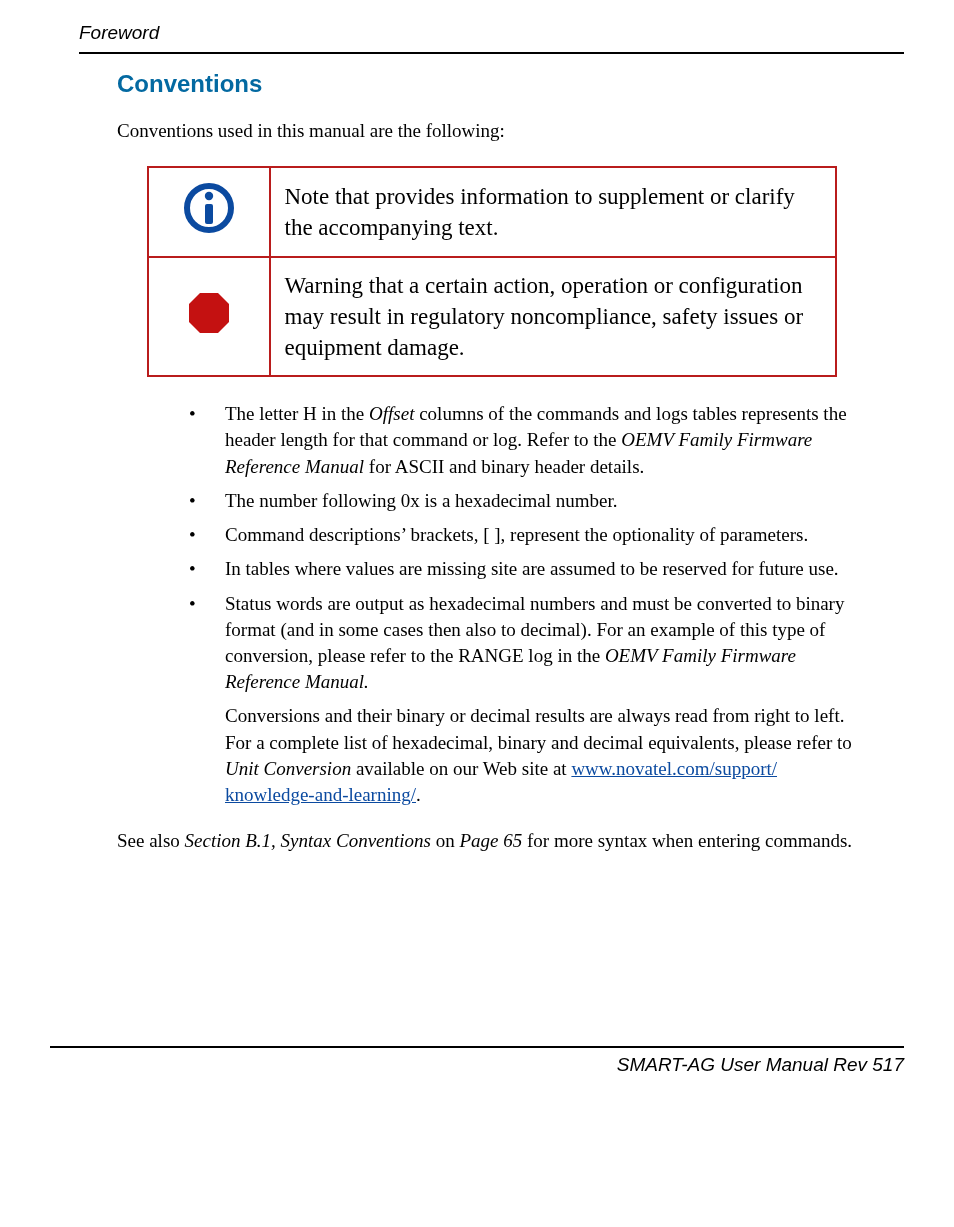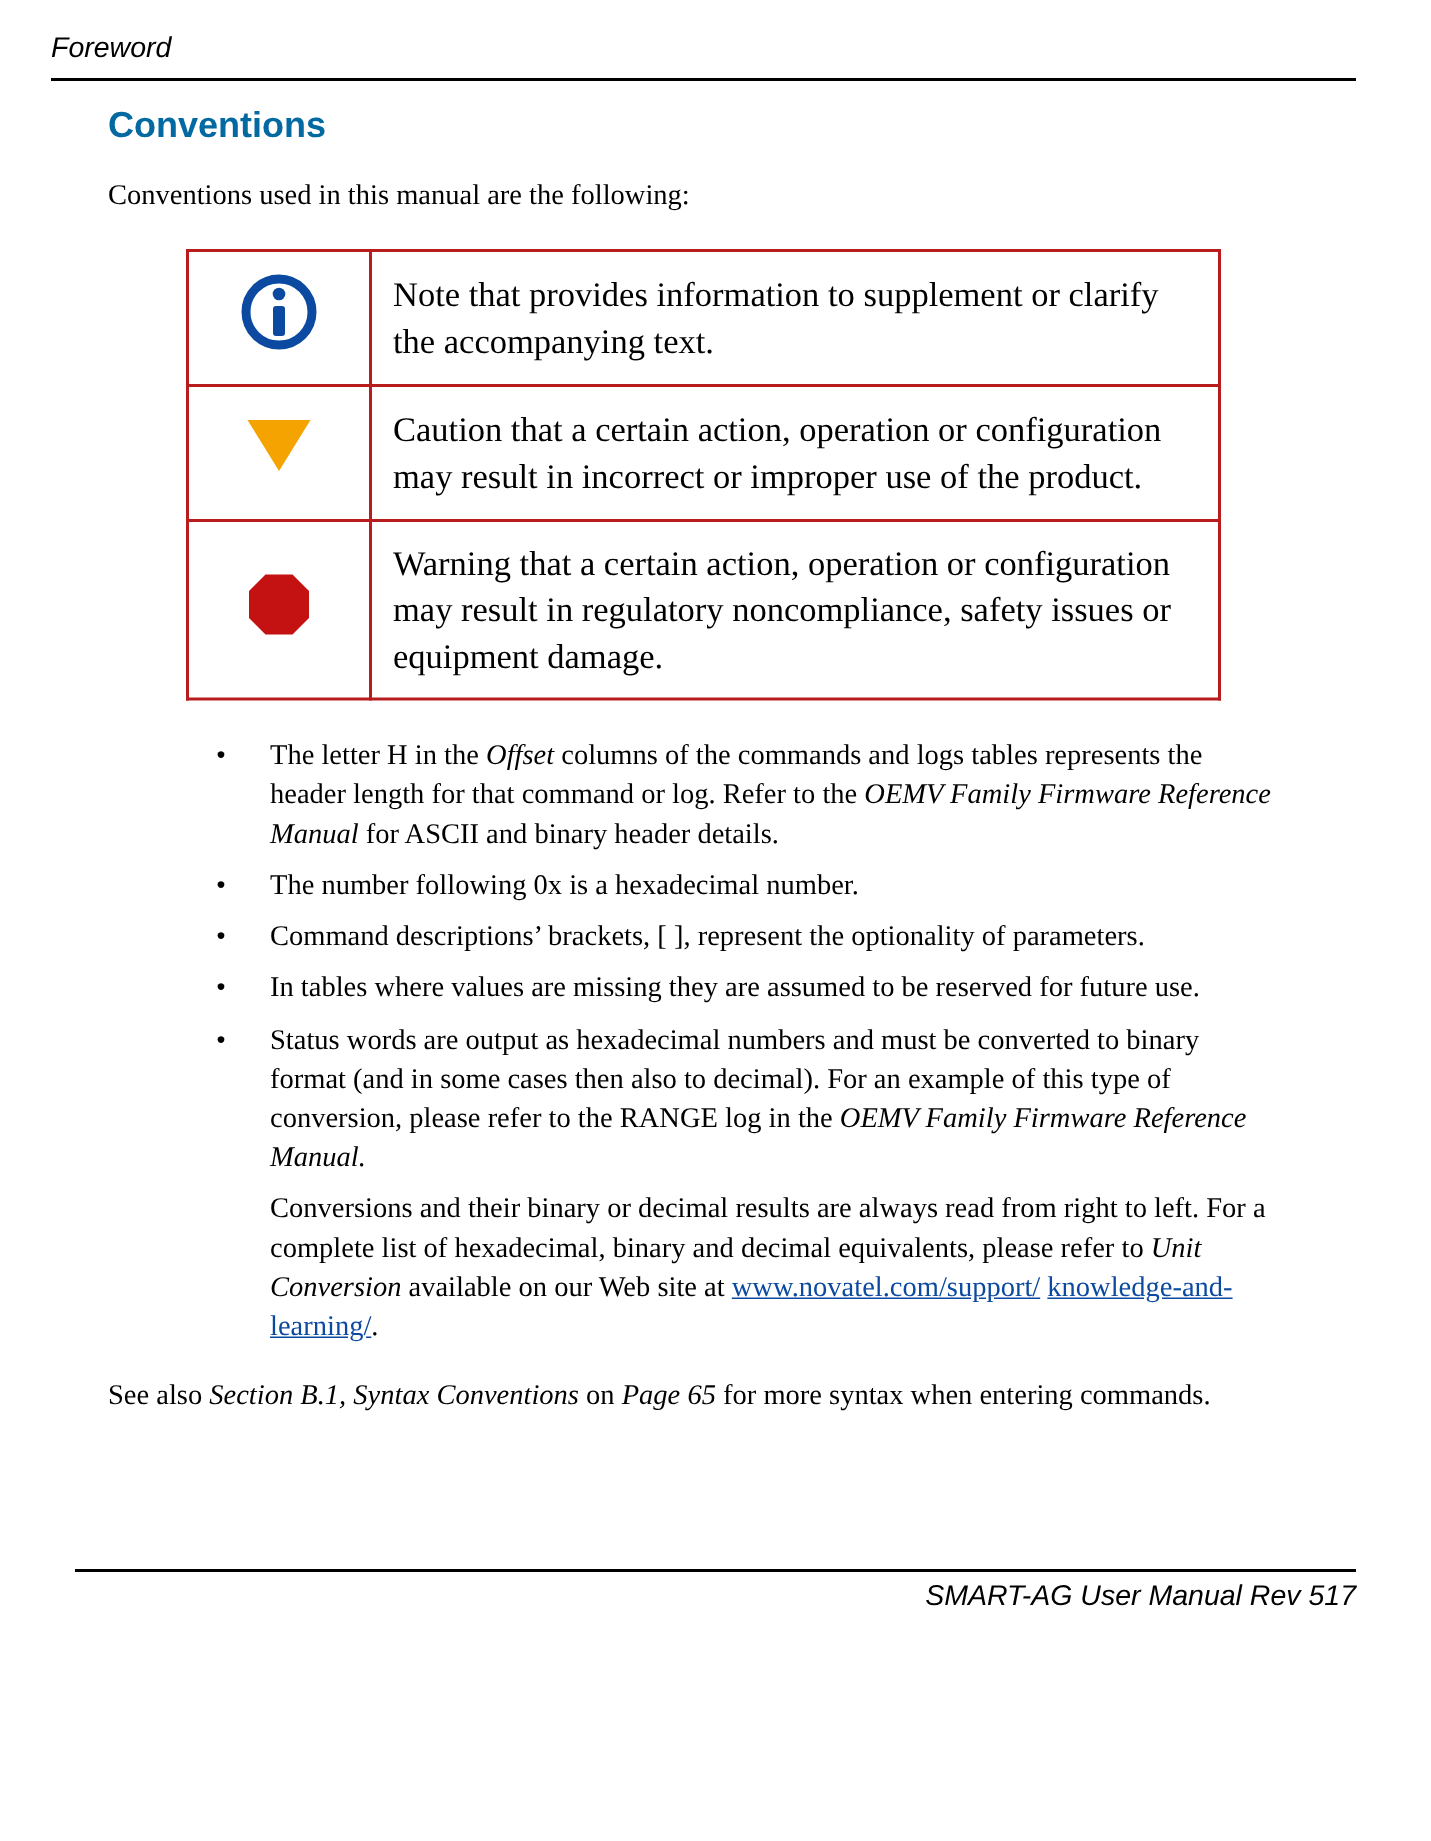--- a/index.html
+++ b/index.html
@@ -9,21 +9,21 @@
     width: 954px;
     background: #fff;
     font-family: "Times New Roman", Times, serif;
     color: #000;
   }
   .page {
     width: 954px;
     height: 1104px;
     position: relative;
     box-sizing: border-box;
-    padding: 22px 50px 0 34px;
+    padding: 22px 50px 0 79px;
   }
   .running-head {
     font-family: Arial, Helvetica, sans-serif;
     font-style: italic;
     font-size: 19px;
     margin-bottom: 8px;
   }
   .rule {
     border: none;
     border-top: 2px solid #000;
@@ -131,46 +131,36 @@
             <rect x="24" y="24" width="8" height="20" rx="2" fill="#0b4aa0"></rect>
           </svg>
         </span>
       </td>
       <td>Note that provides information to supplement or clarify the accompanying text.</td>
     </tr>
     <tr>
       <td class="iconcell">
         <span class="iconwrap">
           <svg viewBox="0 0 56 56" width="56" height="56">
-            <polygon points="7,10 49,10 28,44" fill="#f5a300"></polygon>
-          </svg>
-        </span>
-      </td>
-      <td>Caution that a certain action, operation or configuration may result in incorrect or improper use of the product.</td>
-    </tr>
-    <tr>
-      <td class="iconcell">
-        <span class="iconwrap">
-          <svg viewBox="0 0 56 56" width="56" height="56">
             <polygon points="19,8 37,8 48,19 48,37 37,48 19,48 8,37 8,19" fill="#c41111"></polygon>
           </svg>
         </span>
       </td>
       <td>Warning that a certain action, operation or configuration may result in regulatory noncompliance, safety issues or equipment damage.</td>
     </tr>
   </tbody>
     </table>
 
   <ul class="notes">
     <li>
       <span>The letter H in the </span><em>Offset</em><span> columns of the commands and logs tables represents the header length for that command or log. Refer to the </span><em>OEMV Family Firmware Reference Manual</em><span> for ASCII and binary header details.</span>
     </li>
     <li>The number following 0x is a hexadecimal number.</li>
     <li>Command descriptions’ brackets, [ ], represent the optionality of parameters.</li>
-    <li>In tables where values are missing they are assumed to be reserved for future use.</li>
+    <li>In tables where values are missing site are assumed to be reserved for future use.</li>
     <li>
       <span>Status words are output as hexadecimal numbers and must be converted to binary format (and in some cases then also to decimal). For an example of this type of conversion, please refer to the RANGE log in the </span><em>OEMV Family Firmware Reference Manual.</em>
     </li>
   </ul>
 
   <p class="subpara">
     <span>Conversions and their binary or decimal results are always read from right to left. For a complete list of hexadecimal, binary and decimal equivalents, please refer to </span><em>Unit Conversion</em><span> available on our Web site at </span><a href="#" class="link">www.novatel.com/support/</a> <a href="#" class="link">knowledge-and-learning/</a><span>.</span>
   </p>
 
   <p class="seealso">

